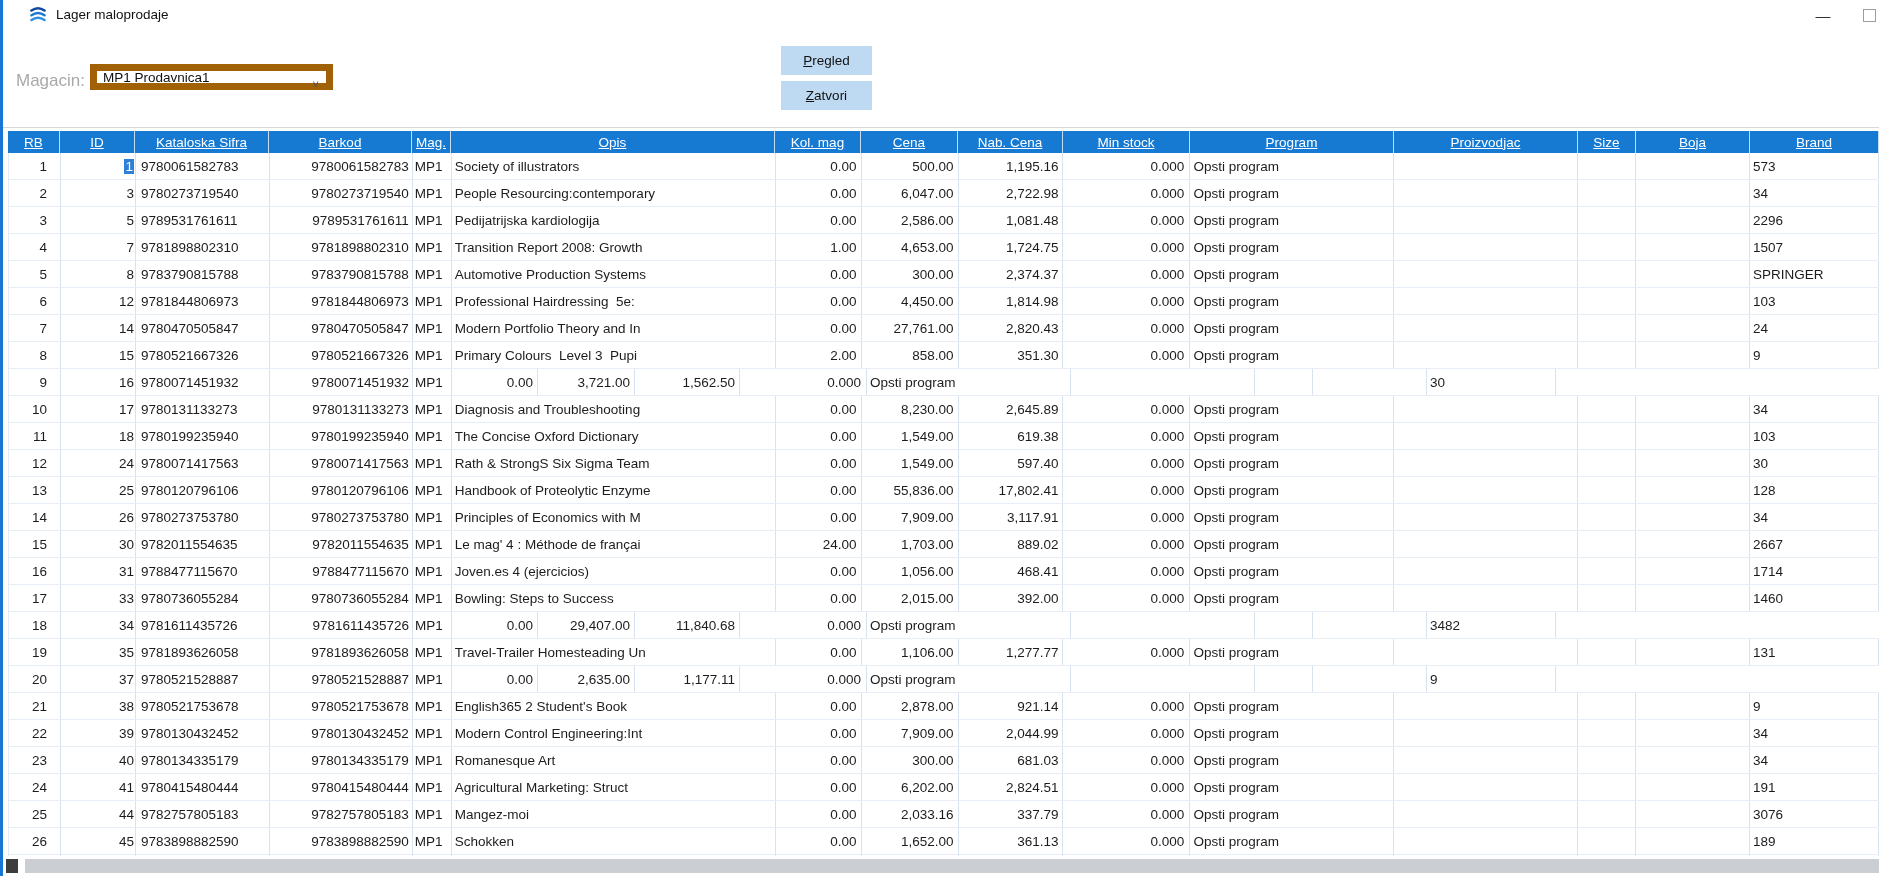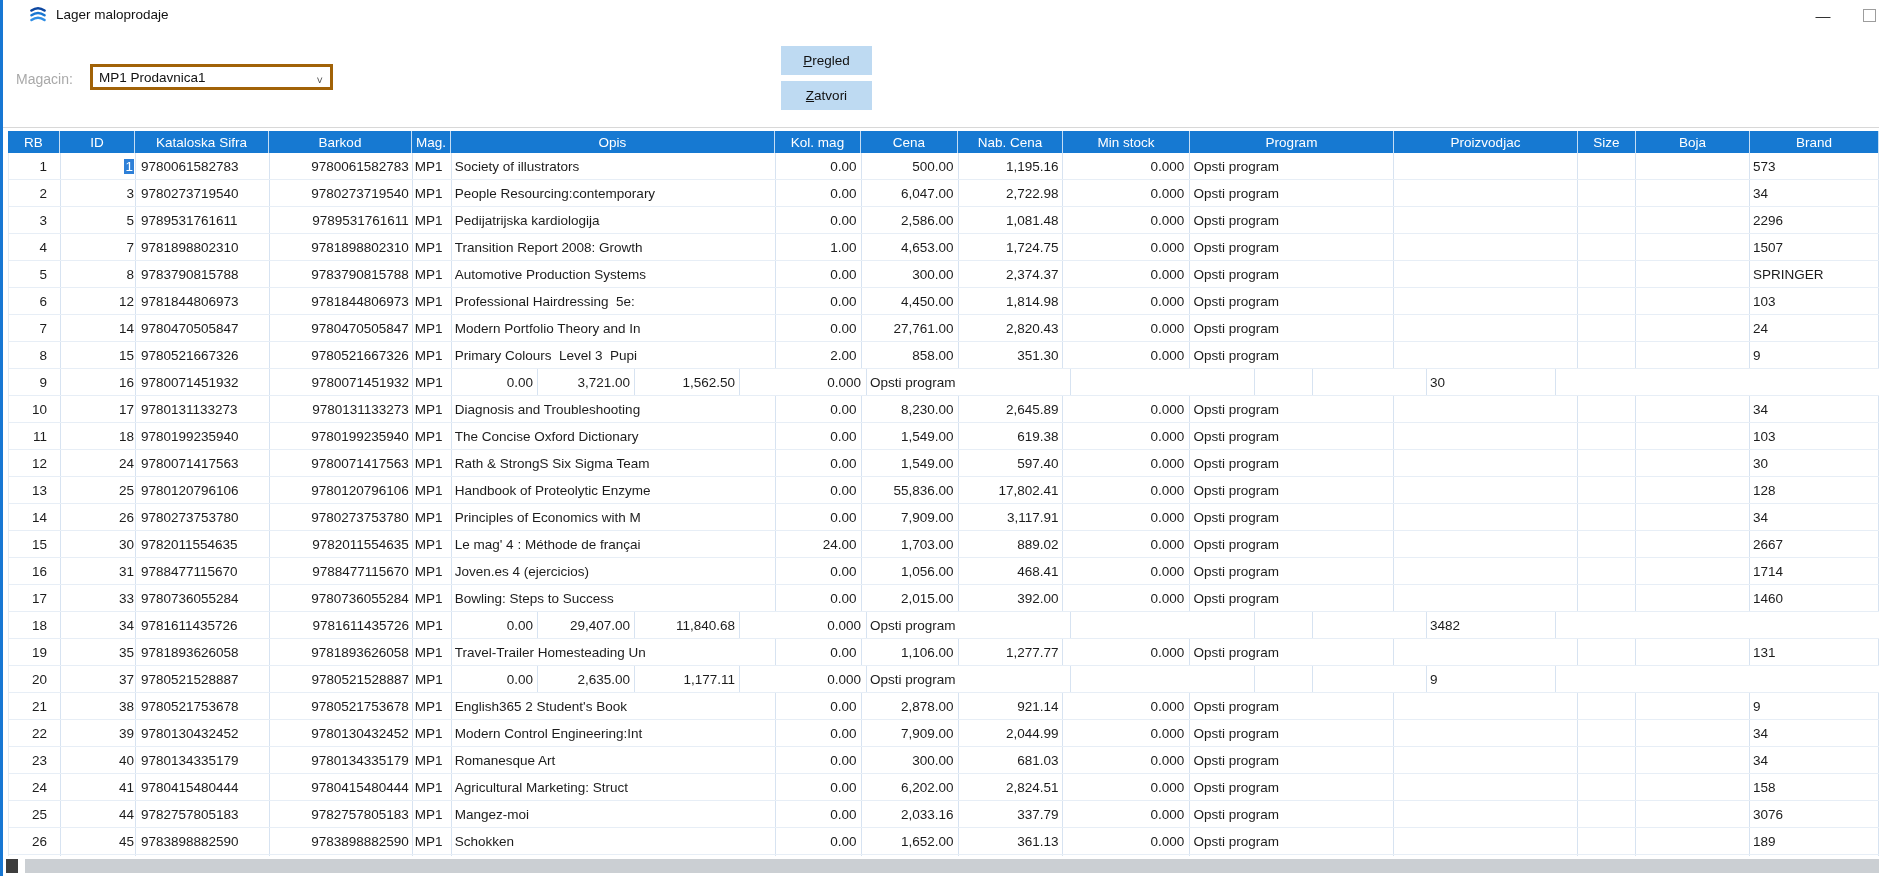--- a/index.html
+++ b/index.html
@@ -13,36 +13,36 @@
   
   #titlebar{position:absolute;left:3px;top:0;right:0;height:30px;background:#fff;margin-left:16px;}
   #app-icon{position:absolute;left:9px;top:5px;width:20px;height:20px;}
   #title-text{position:absolute;left:37px;top:7px;font-size:13.5px;color:#111;}
   .winbtn{position:absolute;top:0;width:36px;height:30px;display:flex;align-items:center;justify-content:center;}
   #min-btn{left:1786px;font-size:15px;color:#333;}
   #max-btn{left:1832px;}
   #max-glyph{width:11px;height:11px;border:1px solid #9d9d9d;background:#fff;}
 
   
-  #magacin-label{position:absolute;left:16px;top:71px;font-size:14px;color:#a9a9a9;}
-  #magacin-combo{position:absolute;left:90px;top:64px;width:243px;height:26px;border:3px solid #a16207;
+  #magacin-label{position:absolute;left:16px;top:71px;font-size:17px;color:#a9a9a9;}
+  #magacin-combo{position:absolute;left:90px;top:64px;width:243px;height:26px;border:7px solid #a16207;
     background:#fff;display:flex;align-items:center;padding-left:6px;box-sizing:border-box;font-size:13.5px;color:#111;}
   #combo-chevron{position:absolute;right:7px;top:8px;color:#505050;font-size:11px;line-height:11px;}
   .btn{position:absolute;left:781px;width:91px;height:29px;background:#bedaf2;border:0;
     display:flex;align-items:center;justify-content:center;font-size:13.5px;color:#111;cursor:default;}
   #btn-pregled{top:46px;}
   #btn-zatvori{top:81px;}
 
   #hairline{position:absolute;left:3px;top:127px;right:0;height:1px;background:#d8d8d8;}
 
   
   #grid{position:absolute;left:8px;top:131px;width:1871px;}
   #grid-header{display:flex;height:22px;background:#1679d2;}
   .hc{box-sizing:border-box;height:22px;color:#fff;font-size:13.5px;display:flex;align-items:center;
-      justify-content:center;border-right:1px solid rgba(255,255,255,.75);white-space:pre;overflow:hidden;}
+      justify-content:center;border-right:1px solid rgba(255,255,255,.75);white-space:pre;overflow:hidden;text-decoration:underline;}
   #grid-body{border-left:1px solid #e3ecf5;}
   .row{display:flex;height:26px;border-bottom:1px solid #e7eef6;background:#fff;}
   .c{box-sizing:border-box;font-size:13.5px;color:#1c1c1c;display:flex;align-items:center;
      border-right:1px solid #d7e3f1;white-space:pre;overflow:hidden;}
   
   .w-rb{width:52px}.w-id{width:75px}.w-ks{width:134px}.w-barkod{width:143px}.w-mag{width:39px}
   .w-opis{width:324px}.w-kol{width:86px}.w-cena{width:97px}.w-nab{width:105px}.w-min{width:127px}
   .w-program{width:204px}.w-proizvodjac{width:184px}.w-size{width:58px}.w-boja{width:114px}.w-brand{width:129px}
   
   .c-rb{justify-content:flex-end;padding-right:13px}
@@ -508,21 +508,21 @@
         <div class="c w-mag c-mag">MP1</div>
         <div class="c w-opis c-opis">Agricultural Marketing: Struct</div>
         <div class="c w-kol c-kol">0.00</div>
         <div class="c w-cena c-cena">6,202.00</div>
         <div class="c w-nab c-nab">2,824.51</div>
         <div class="c w-min c-min">0.000</div>
         <div class="c w-program c-program">Opsti program</div>
         <div class="c w-proizvodjac c-proizvodjac"></div>
         <div class="c w-size c-size"></div>
         <div class="c w-boja c-boja"></div>
-        <div class="c w-brand c-brand">158</div>
+        <div class="c w-brand c-brand">191</div>
       </div>
       <div class="row">
         <div class="c w-rb c-rb">25</div>
         <div class="c w-id c-id">44</div>
         <div class="c w-ks c-ks">9782757805183</div>
         <div class="c w-barkod c-barkod">9782757805183</div>
         <div class="c w-mag c-mag">MP1</div>
         <div class="c w-opis c-opis">Mangez-moi</div>
         <div class="c w-kol c-kol">0.00</div>
         <div class="c w-cena c-cena">2,033.16</div>

